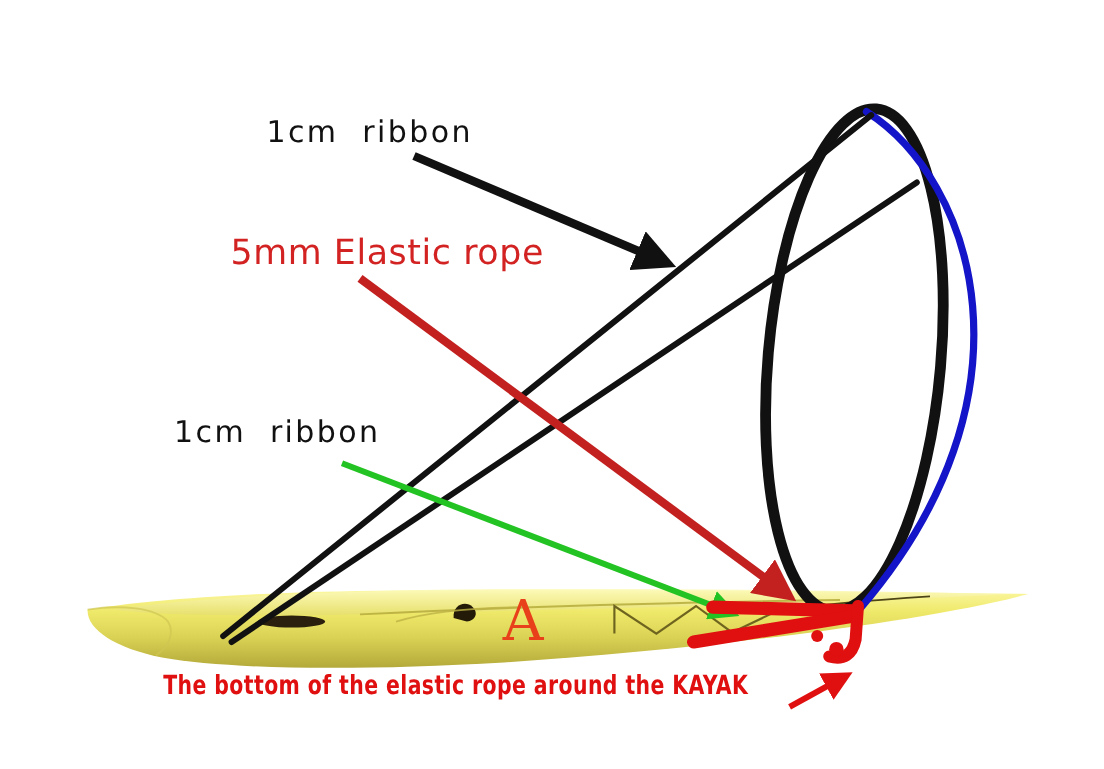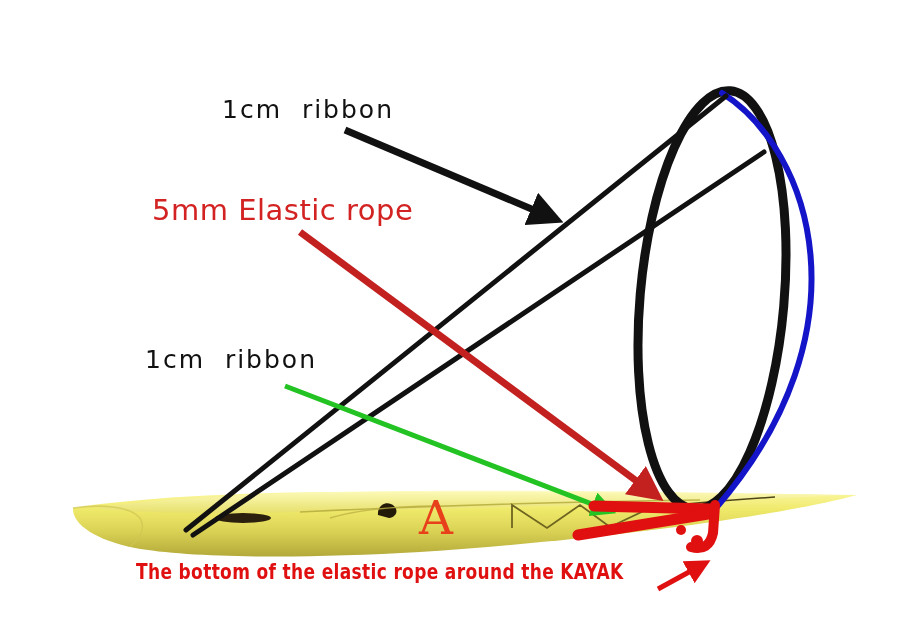--- a/index.html
+++ b/index.html
@@ -34,20 +34,21 @@
     color: #111111;
     font-family: "DejaVu Sans", sans-serif;
     font-size: 25px;
     letter-spacing: 2px;
   }
   .label-red-big {
     color: #d32222;
     font-family: "DejaVu Sans", sans-serif;
     font-size: 29px;
     letter-spacing: 0.5px;
+    margin-left: 40px;
   }
   .label-caption {
     color: #e01010;
     font-family: "DejaVu Sans Condensed", "Liberation Sans Narrow", "DejaVu Sans", sans-serif;
     font-size: 22px;
     font-weight: bold;
     transform: scaleX(0.86);
     transform-origin: left center;
     letter-spacing: 0.4px;
   }

